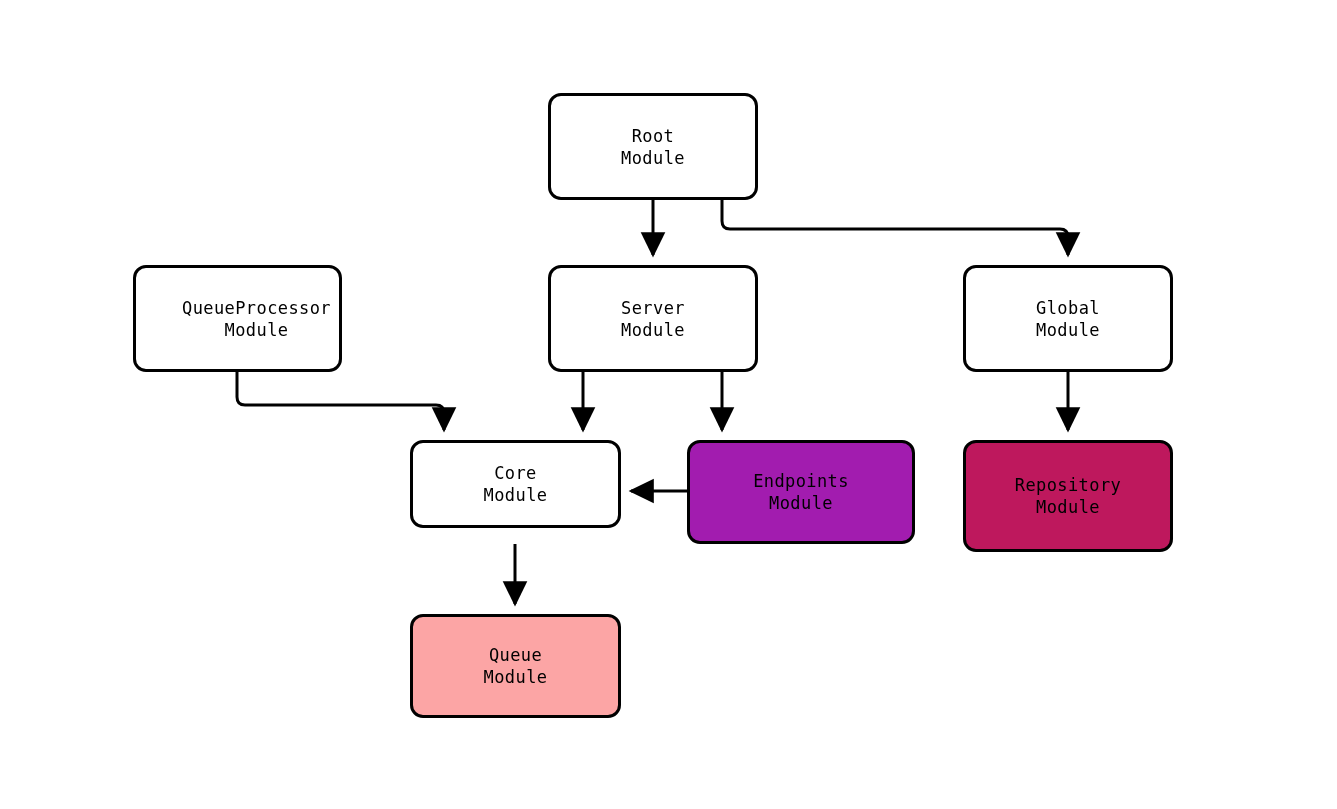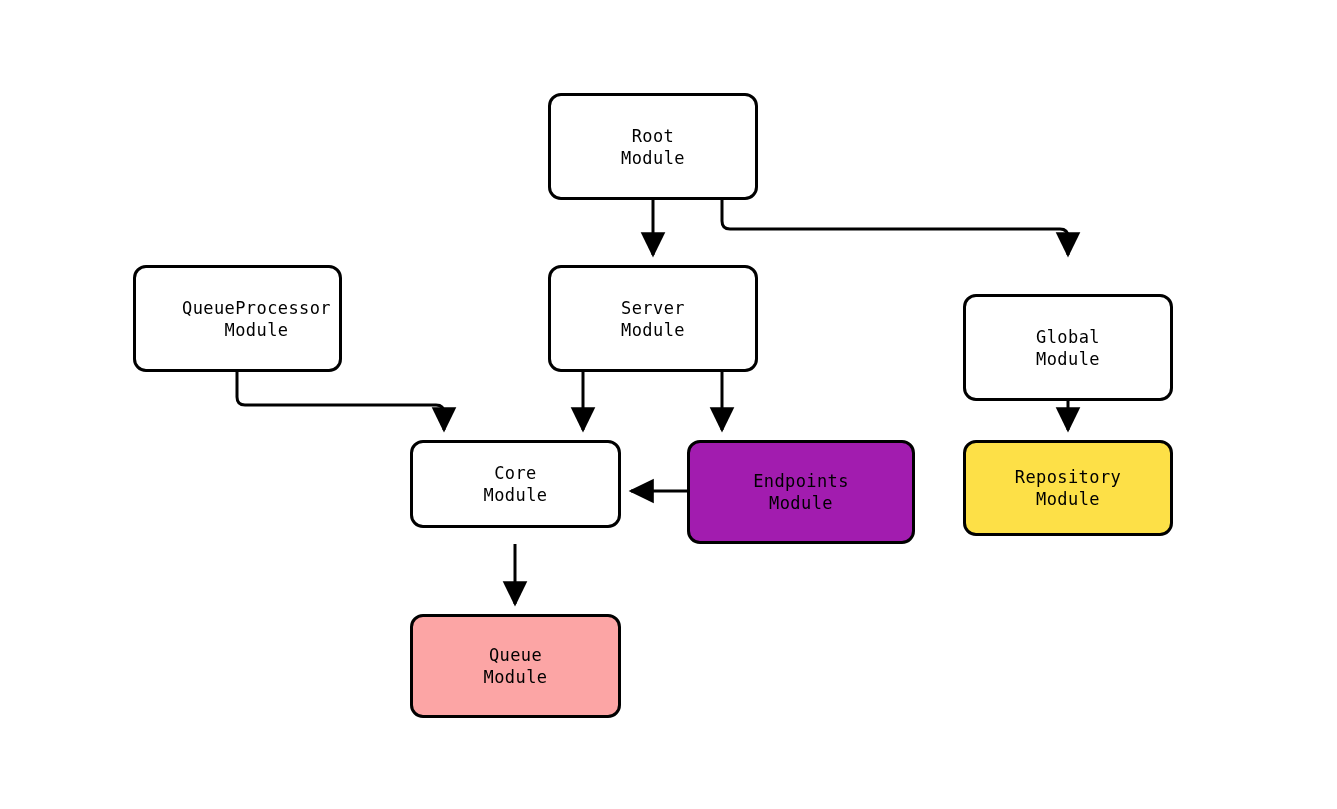--- a/index.html
+++ b/index.html
@@ -77,36 +77,36 @@
   <div class="node" style="left: 133px; top: 265px; width: 209px; height: 107px; border-color: rgb(0, 0, 0); background: rgb(255, 255, 255); padding-left: 38px;">
     <div class="node-line">QueueProcessor</div>
     <div class="node-line">Module</div>
   </div>
 
   <div class="node" style="left: 548px; top: 265px; width: 210px; height: 107px; border-color: rgb(0, 0, 0); background: rgb(255, 255, 255); border-radius: 13px;">
     <div class="node-line">Server</div>
     <div class="node-line">Module</div>
   </div>
 
-  <div class="node" style="left: 963px; top: 265px; width: 210px; height: 107px; border-color: rgb(0, 0, 0); background: rgb(255, 255, 255); margin-top: 29px;">
+  <div class="node" style="left: 963px; top: 265px; width: 210px; height: 107px; border-color: rgb(0, 0, 0); background: rgb(255, 255, 255);">
     <div class="node-line">Global</div>
     <div class="node-line">Module</div>
   </div>
 
   <div class="node" style="left: 410px; top: 440px; width: 211px; height: 88px; border-color: rgb(0, 0, 0); background: rgb(255, 255, 255);">
     <div class="node-line">Core</div>
     <div class="node-line">Module</div>
   </div>
 
   <div class="node" style="left: 687px; top: 440px; width: 228px; height: 104px; border-color: rgb(0, 0, 0); background: #a21caf;">
     <div class="node-line">Endpoints</div>
     <div class="node-line">Module</div>
   </div>
 
-  <div class="node" style="left: 963px; top: 440px; width: 210px; height: 96px; border-color: rgb(0, 0, 0); background: #fde047;">
+  <div class="node" style="left: 963px; top: 440px; width: 210px; height: 112px; border-color: rgb(0, 0, 0); background: #be185d;">
     <div class="node-line">Repository</div>
     <div class="node-line">Module</div>
   </div>
 
   <div class="node" style="left: 410px; top: 614px; width: 211px; height: 104px; border-color: rgb(0, 0, 0); background: #fca5a5;">
     <div class="node-line">Queue</div>
     <div class="node-line">Module</div>
   </div>
 
 </div>

